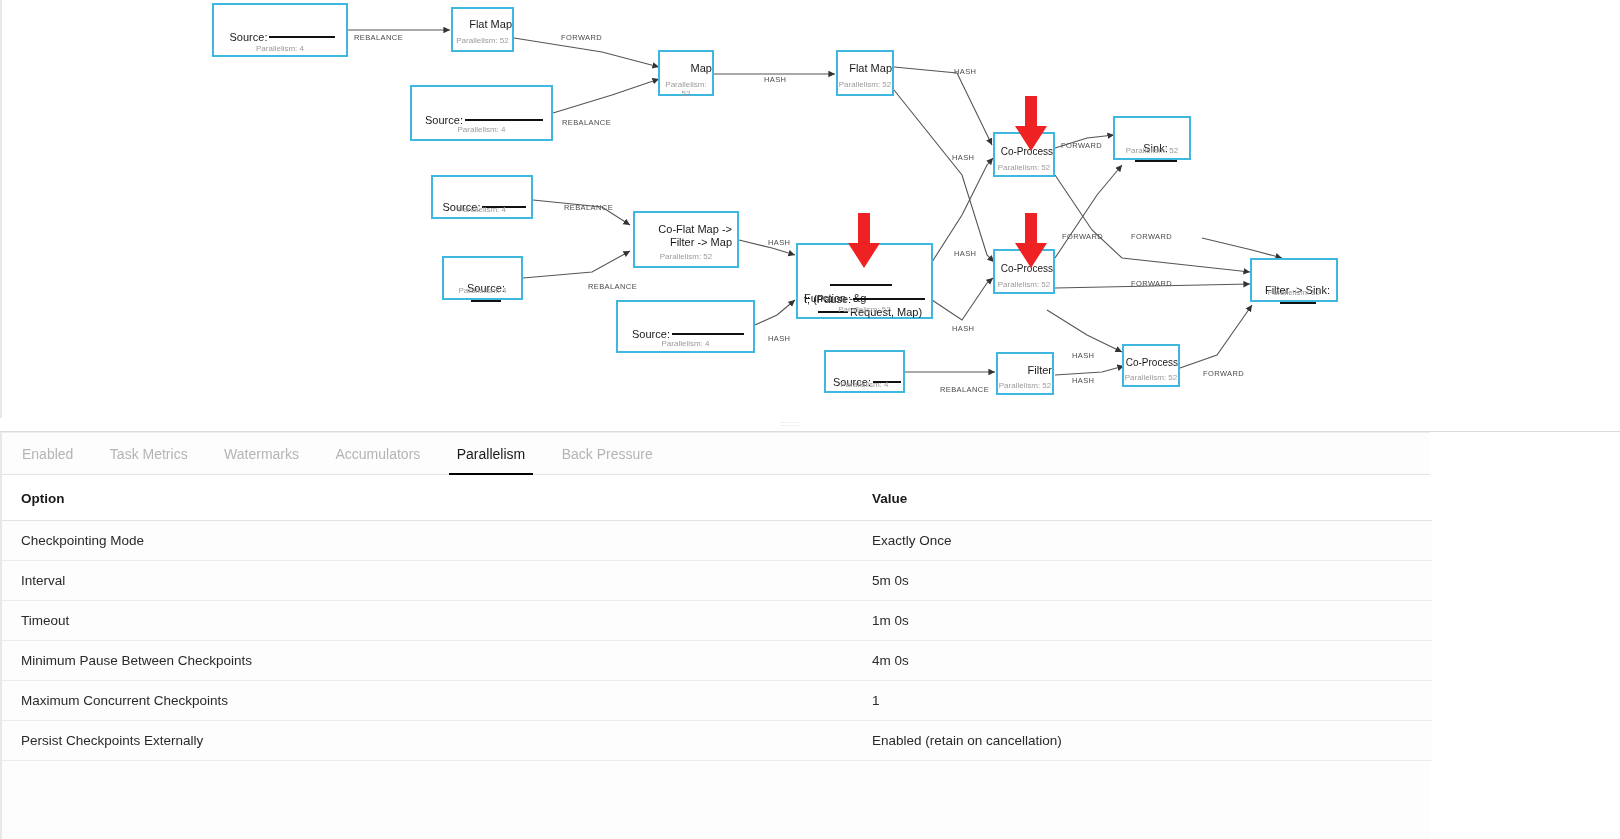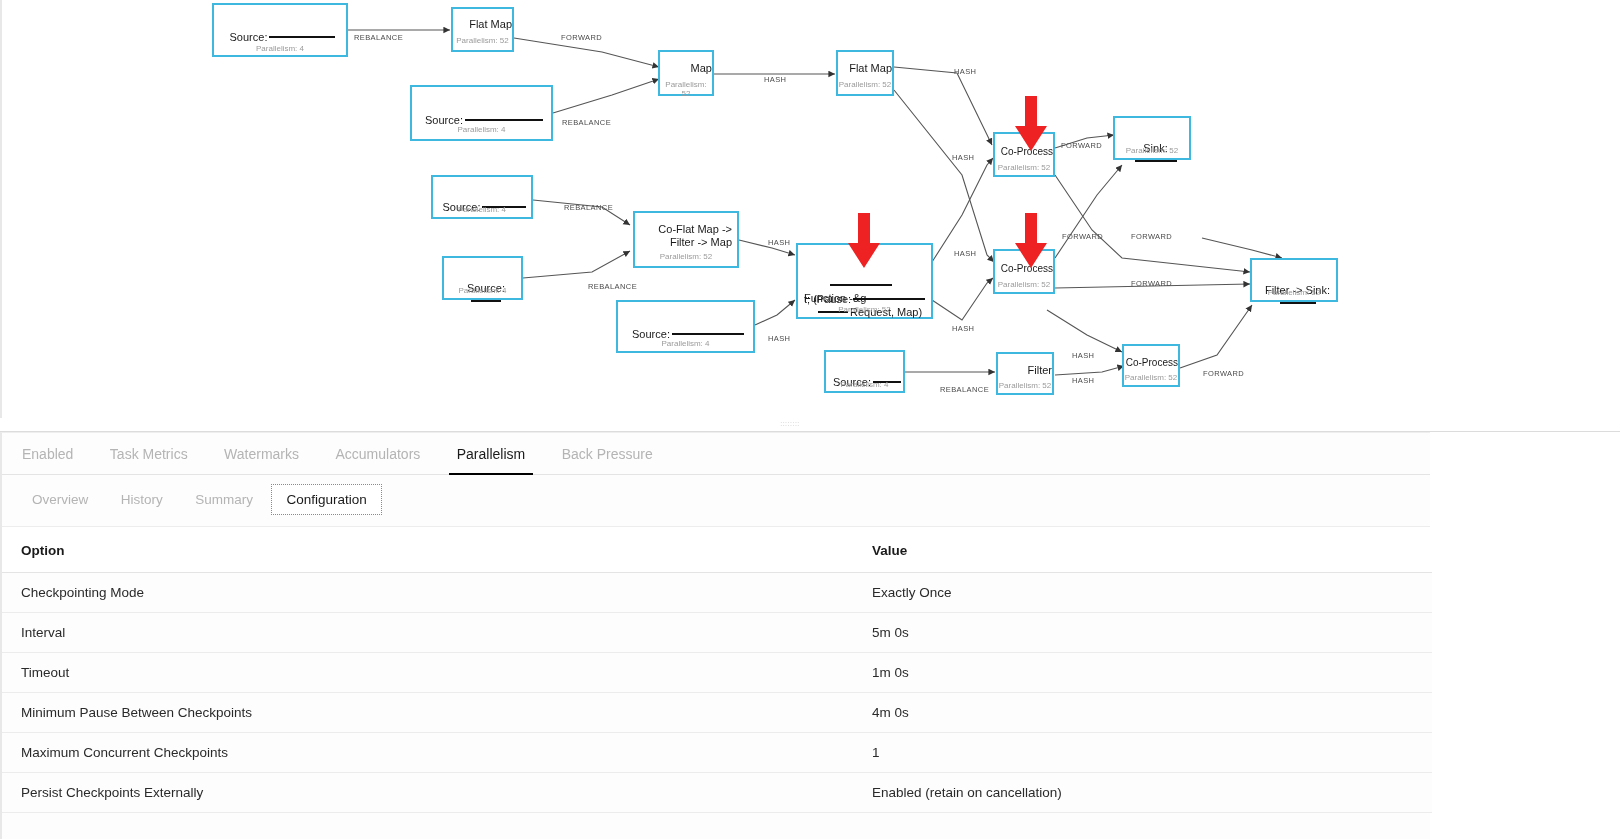--- a/index.html
+++ b/index.html
@@ -393,26 +393,20 @@
 
       <div class="tabs-main">
         <div class="tab">Enabled</div>
         <div class="tab">Task Metrics</div>
         <div class="tab">Watermarks</div>
         <div class="tab">Accumulators</div>
         <div class="tab active">Parallelism</div>
         <div class="tab">Back Pressure</div>
       </div>
 
-      <div class="tabs-sub">
-        <div class="subtab">Overview</div>
-        <div class="subtab">History</div>
-        <div class="subtab">Summary</div>
-        <div class="subtab active">Configuration</div>
-      </div>
 
       <table class="cfg-table">
         <thead>
           <tr>
             <th class="col-option">Option</th>
             <th class="col-value">Value</th>
           </tr>
         </thead>
         <tbody>
           <tr>

